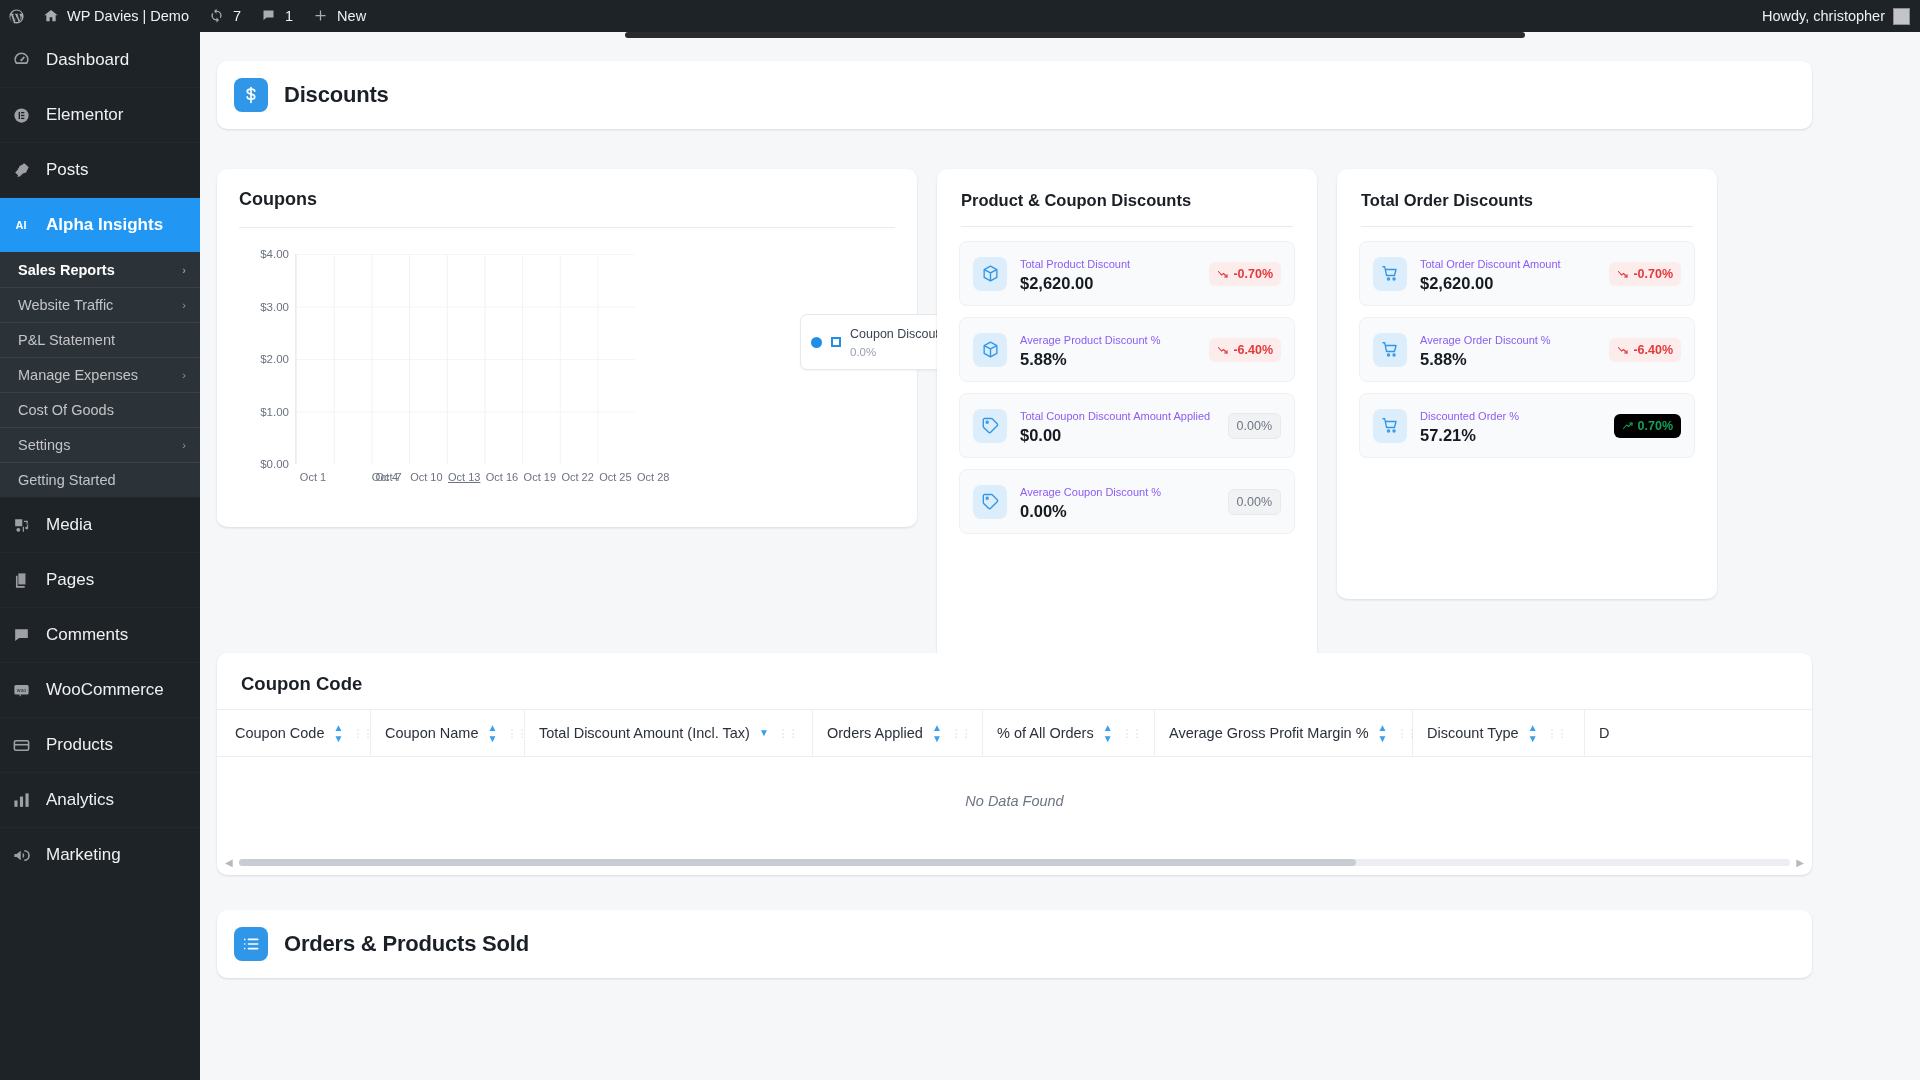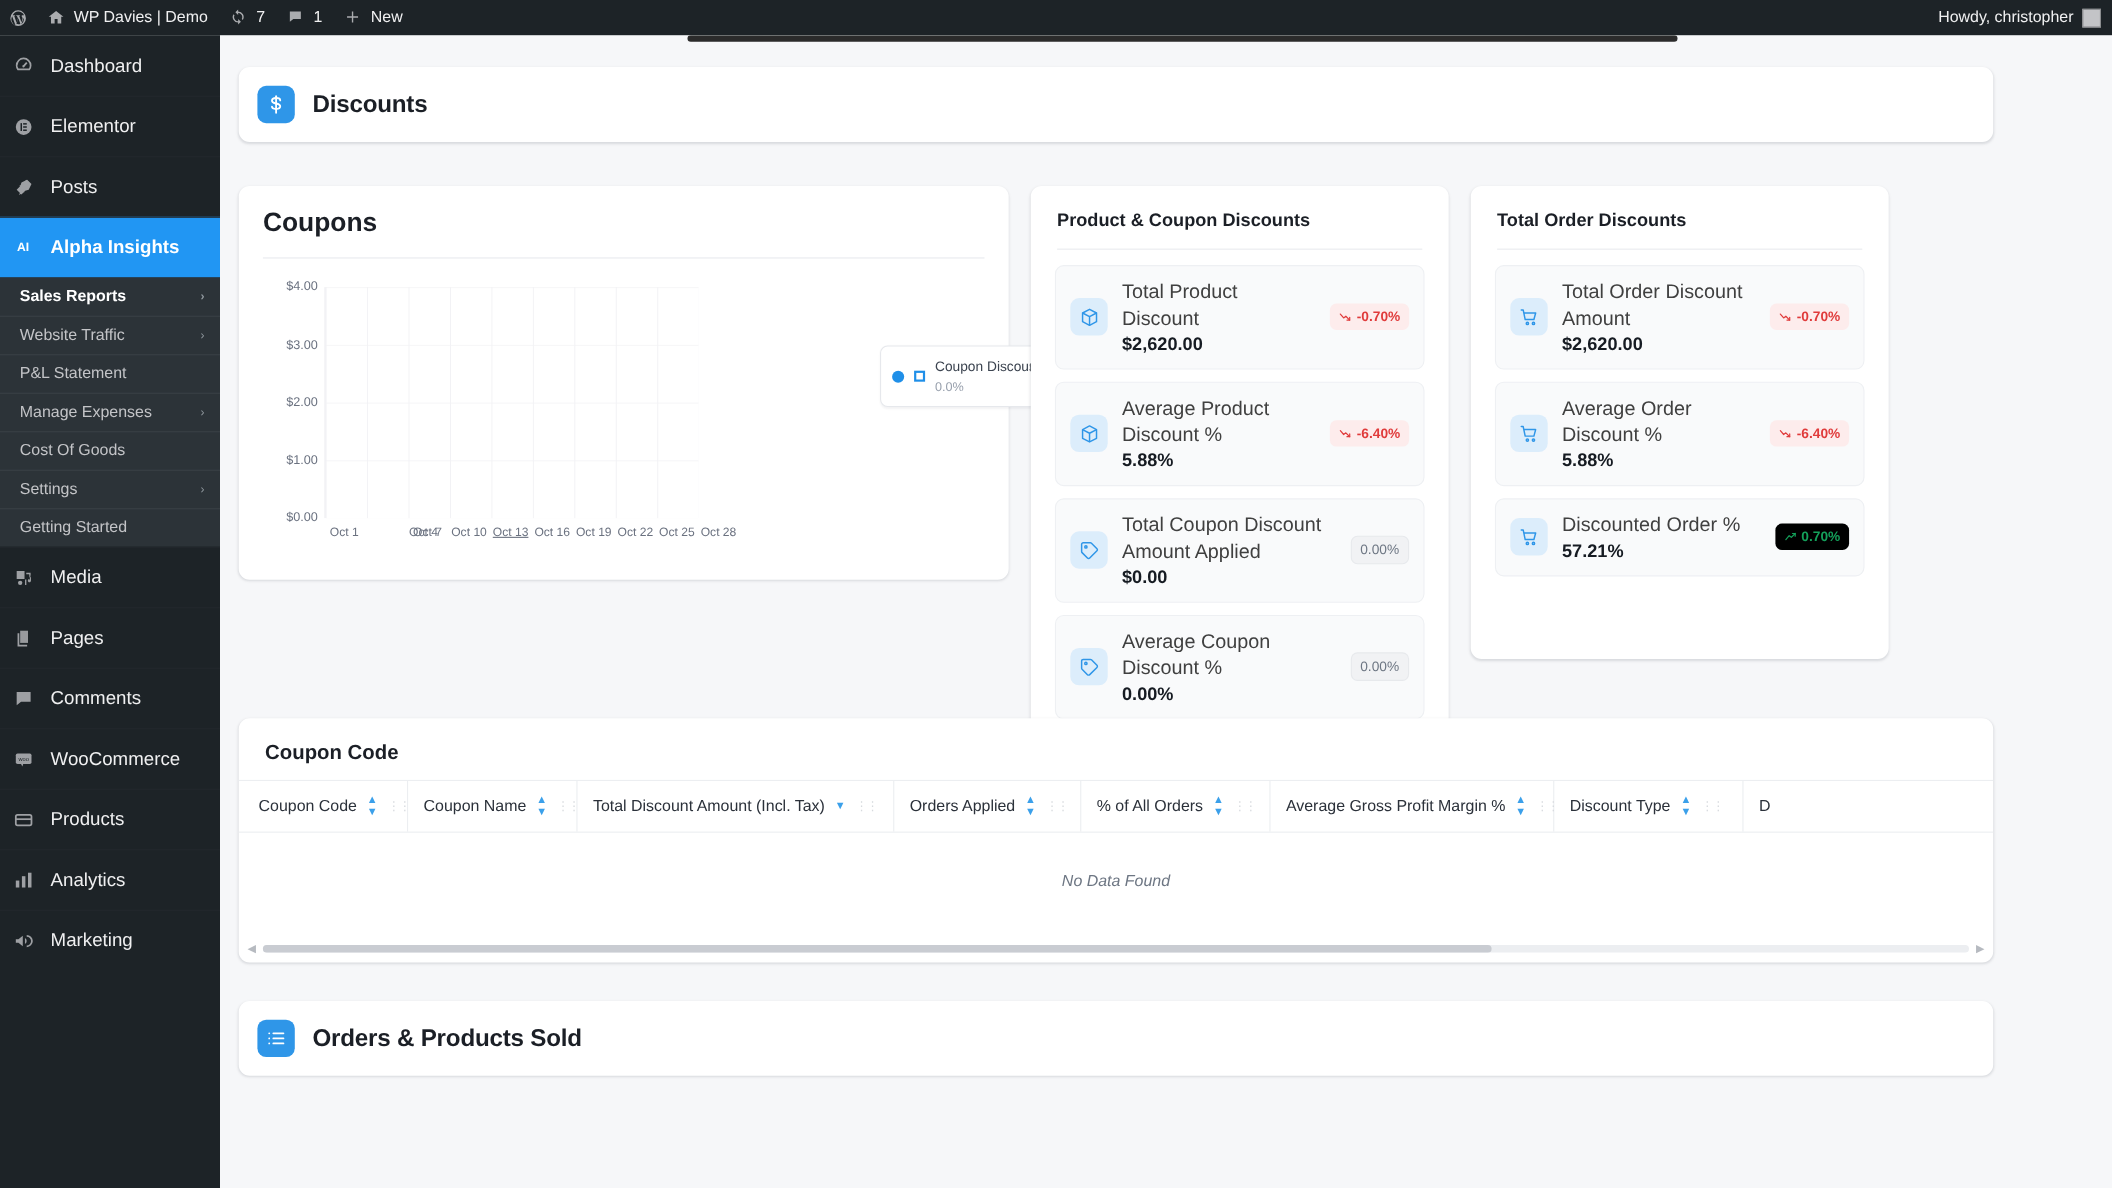--- a/index.html
+++ b/index.html
@@ -80,21 +80,21 @@
   }
   .banner-icon {
     width: 34px; height: 34px; border-radius: 8px; background: #2f96e8;
     display: flex; align-items: center; justify-content: center; color: #fff;
   }
   .banner-title { font-size: 22px; font-weight: 700; color: #1b1f26; letter-spacing: -.2px; }
 
   
   #coupons-card { position: absolute; left: 17px; top: 137px; width: 700px; height: 358px; }
   .card-pad { padding: 20px 22px 0 22px; }
-  .card-title { font-size: 24px; font-weight: 700; color: #1b1f26; }
+  .card-title { font-size: 18px; font-weight: 700; color: #1b1f26; }
   .card-rule { height: 1px; background: #e8eaee; margin: 17px 0 0 0; }
 
   .chart-area { position: relative; width: 100%; height: 268px; }
   .ylabels { position: absolute; left: 20px; top: 26px; width: 52px; height: 210px; }
   .ylabel { position: absolute; right: 0; font-size: 11.5px; color: #6b7280; transform: translateY(-50%); white-space: nowrap; }
   .plot {
     position: absolute; left: 78px; top: 26px; width: 340px; height: 210px;
     border-left: 1px solid #ececf0;
     background-image:
       linear-gradient(to right, #f2f2f5 1px, transparent 1px),
@@ -128,21 +128,21 @@
   .metric-list { padding: 14px 22px 20px 22px; display: flex; flex-direction: column; gap: 11px; }
   .metric {
     background: #f9fafb; border: 1px solid #eef0f3; border-radius: 8px;
     padding: 12px 13px; display: flex; align-items: center; gap: 13px; min-height: 62px;
   }
   .m-ico {
     width: 34px; height: 34px; border-radius: 8px; background: #dcedfb;
     display: flex; align-items: center; justify-content: center; flex: none; color: #2f96e8;
   }
   .m-body { flex: 1; min-width: 0; }
-  .m-label { font-size: 18px; color: #404040; line-height: 1.33; }
+  .m-label { font-size: 11px; color: #8b5cf6; line-height: 1.33; }
   .m-value { font-size: 16.5px; font-weight: 700; color: #161b22; margin-top: 2px; }
   .m-chip {
     flex: none; display: flex; align-items: center; gap: 4px;
     font-size: 12.5px; font-weight: 700; border-radius: 6px; padding: 5px 8px; white-space: nowrap;
   }
   .chip-down { background: #fdecec; color: #e03b3b; }
   .chip-up { background: #000000; color: #14a05a; }
   .chip-flat { background: #f1f2f4; color: #6d7683; font-weight: 400; border: 1px solid #e7e9ec; }
 
   

